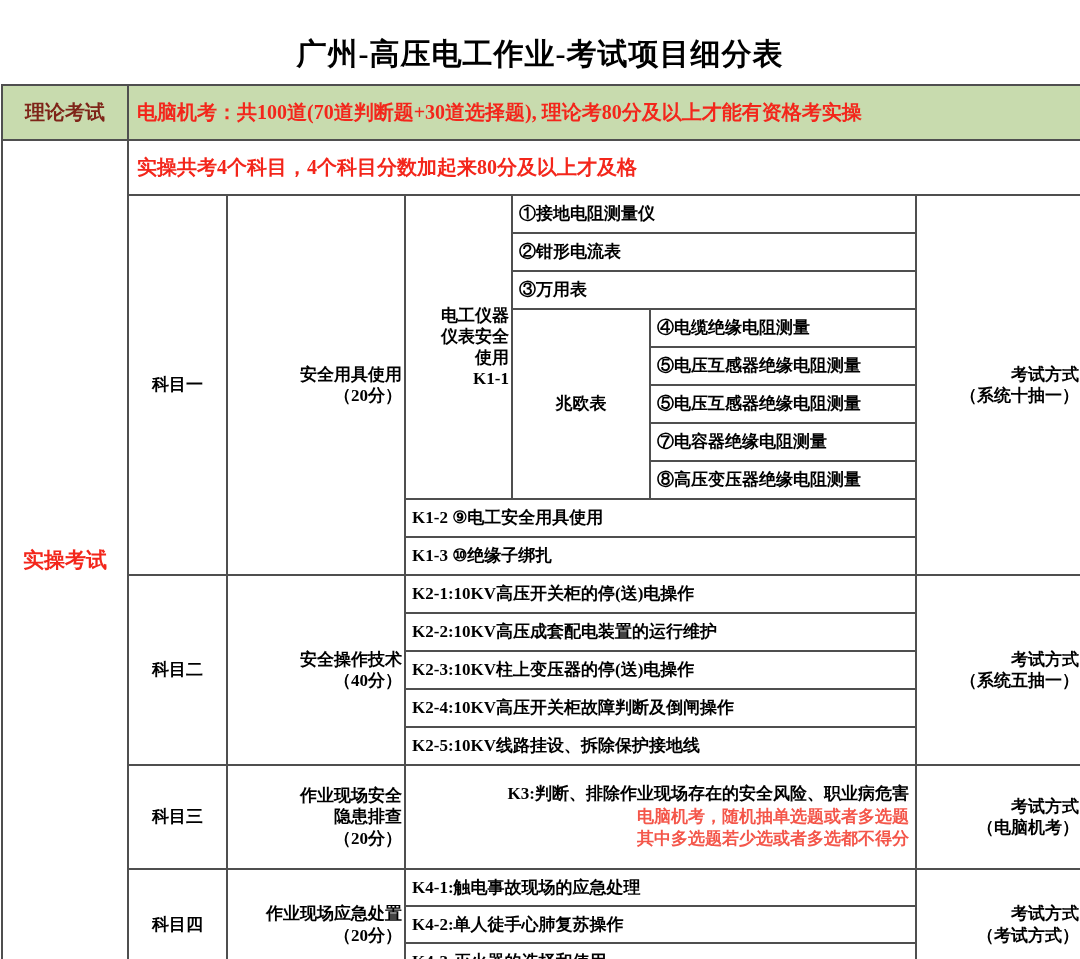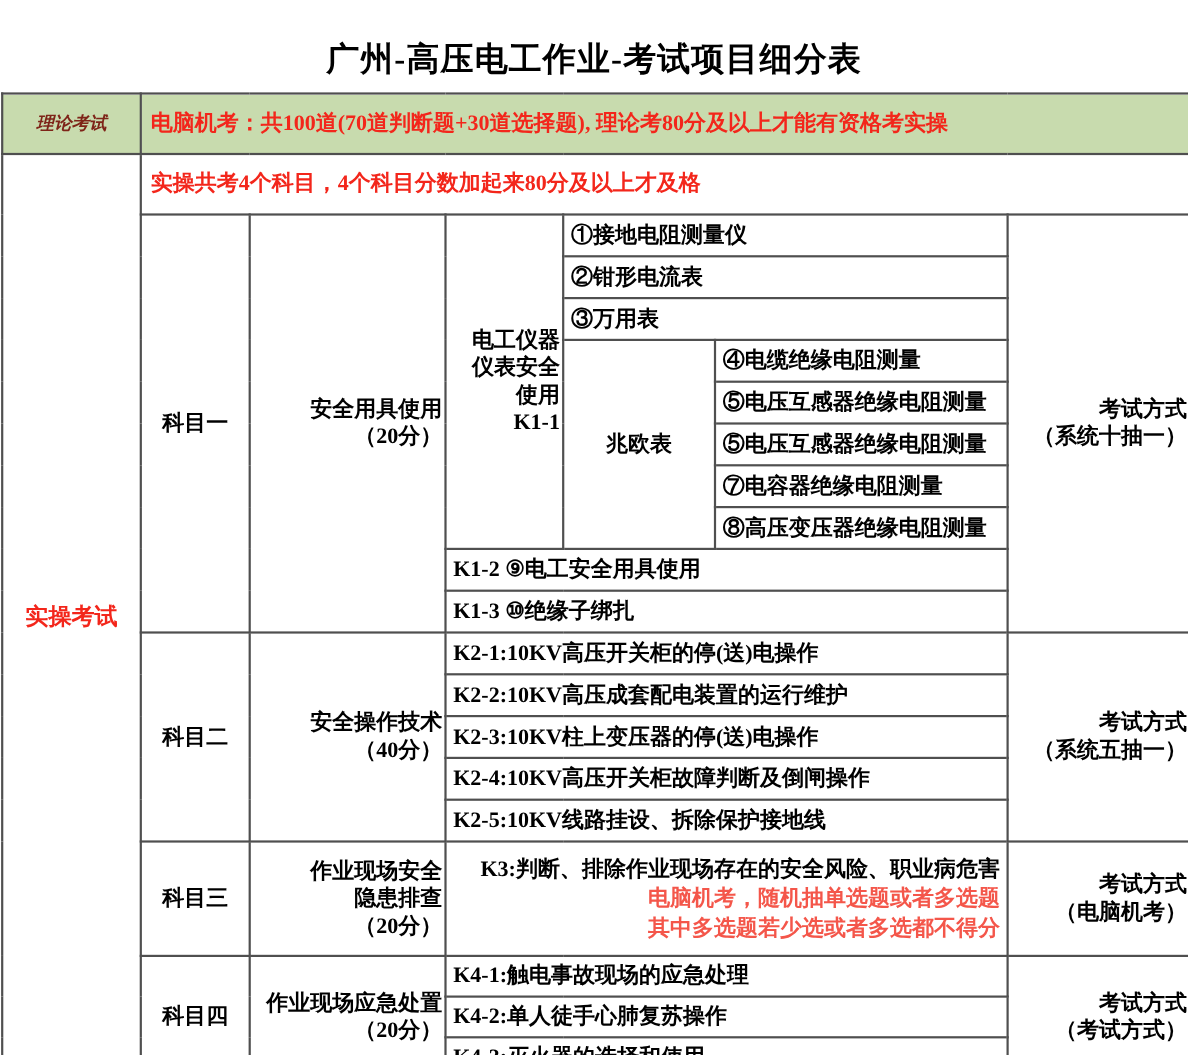--- a/index.html
+++ b/index.html
@@ -17,28 +17,28 @@
   }
   .title-bar{
     height:60px;display:flex;align-items:center;justify-content:center;
     font-size:30px;letter-spacing:1px;margin-top:24px;
   }
   table{
     border-collapse:collapse;table-layout:fixed;width:1078px;margin-left:1px;
   }
   td{
     border:2px solid var(--border);
-    font-size:20px;line-height:1.25;vertical-align:middle;
+    font-size:17px;line-height:1.25;vertical-align:middle;
     padding:0 6px;overflow:hidden;
   }
   .center{text-align:center;padding:0 2px;}
   .green{background:var(--green);}
   .red{color:var(--red);}
   .lightred{color:var(--lightred);}
-  .darkred{color:var(--darkred);font-size:16px;font-style:italic;}
+  .darkred{color:var(--darkred);font-size:20px;}
   .note-cell{font-size:20px;padding-left:8px;}
   .line{display:block;text-align:right;}
   .h55{height:55px;}
   .h38{height:38px;}
   .h104{height:104px;}
   .h37{height:37px;}
   .exam-label{font-size:21px;}
   .k3-line{display:block;text-align:right;line-height:1.35;}
 </style>
 </head>

